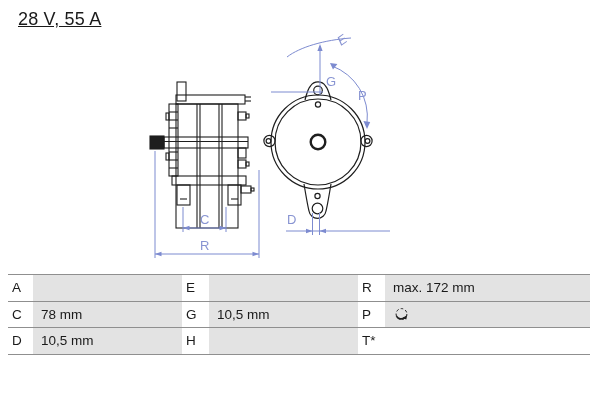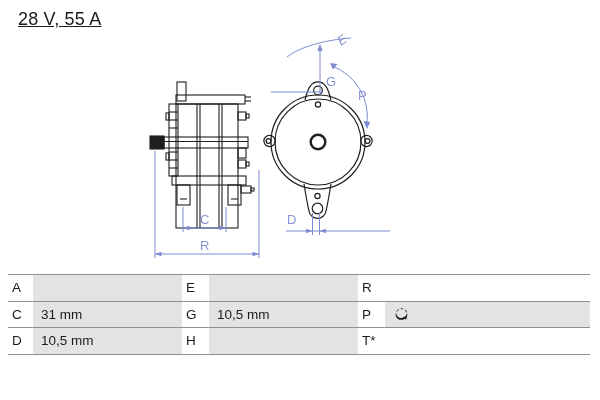--- a/index.html
+++ b/index.html
@@ -130,25 +130,26 @@
 <div class="tech">
 
   <div class="tbl">
 
     <div class="row">
       <div class="k">A</div>
       <div class="v"></div>
       <div class="k">E</div>
       <div class="v"></div>
       <div class="k">R</div>
+      <div class="v">max. 172 mm</div>
     </div>
 
     <div class="row">
       <div class="k">C</div>
-      <div class="v">31 mm</div>
+      <div class="v">78 mm</div>
       <div class="k">G</div>
       <div class="v">10,5 mm</div>
       <div class="k">P</div>
       <div class="v">
         <svg class="roticon" width="17" height="17" viewBox="0 0 17 17">
           <circle cx="8.5" cy="8" r="5.4" fill="none" stroke="#1e1e1e" stroke-width="1" stroke-dasharray="2.6,2.2"></circle>
           <path d="M3.4,10.2 A 5.4,5.4 0 0 0 11.6,11.6" fill="none" stroke="#1e1e1e" stroke-width="1.7"></path>
           <path d="M14.2,8.9 L13.3,13.6 L9.5,11.9 z" fill="#1e1e1e"></path>
         </svg>
       </div>

